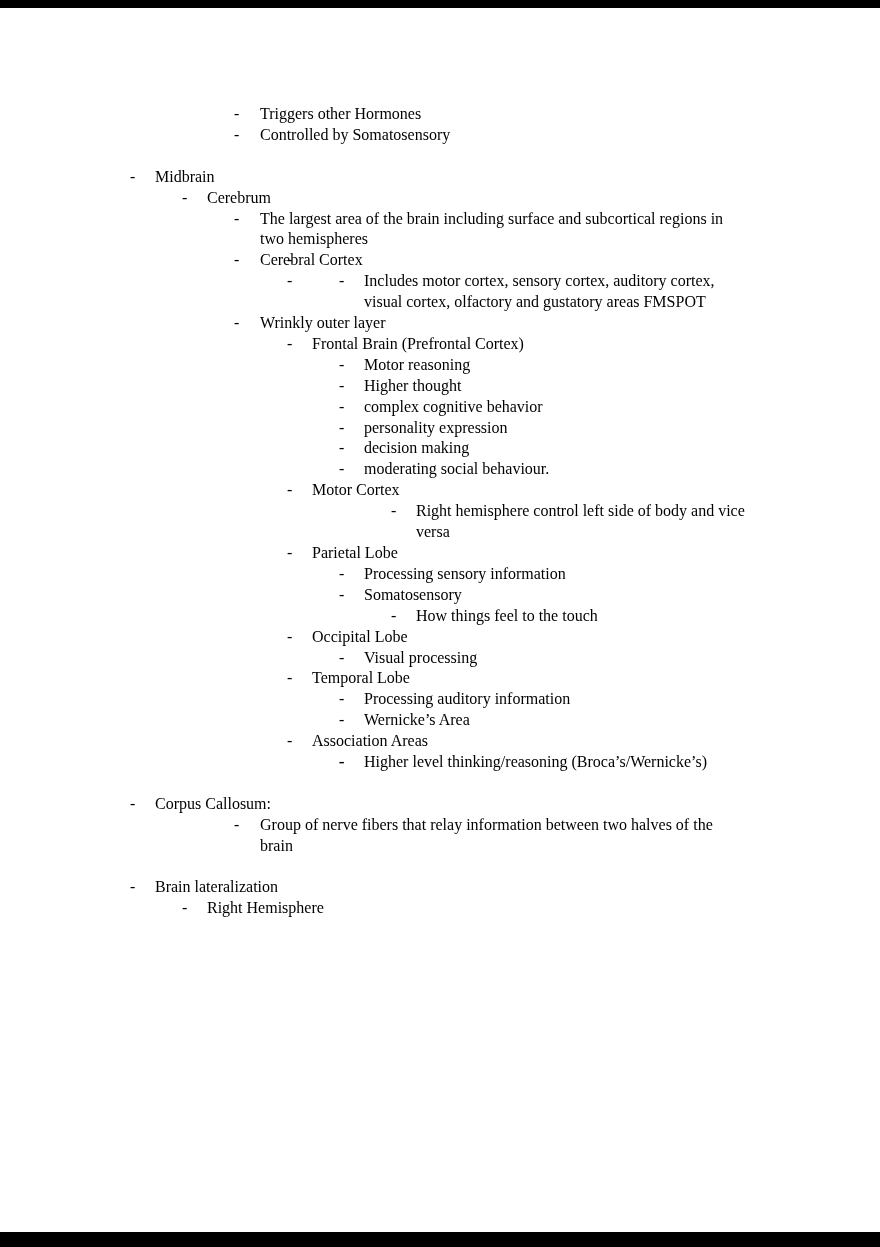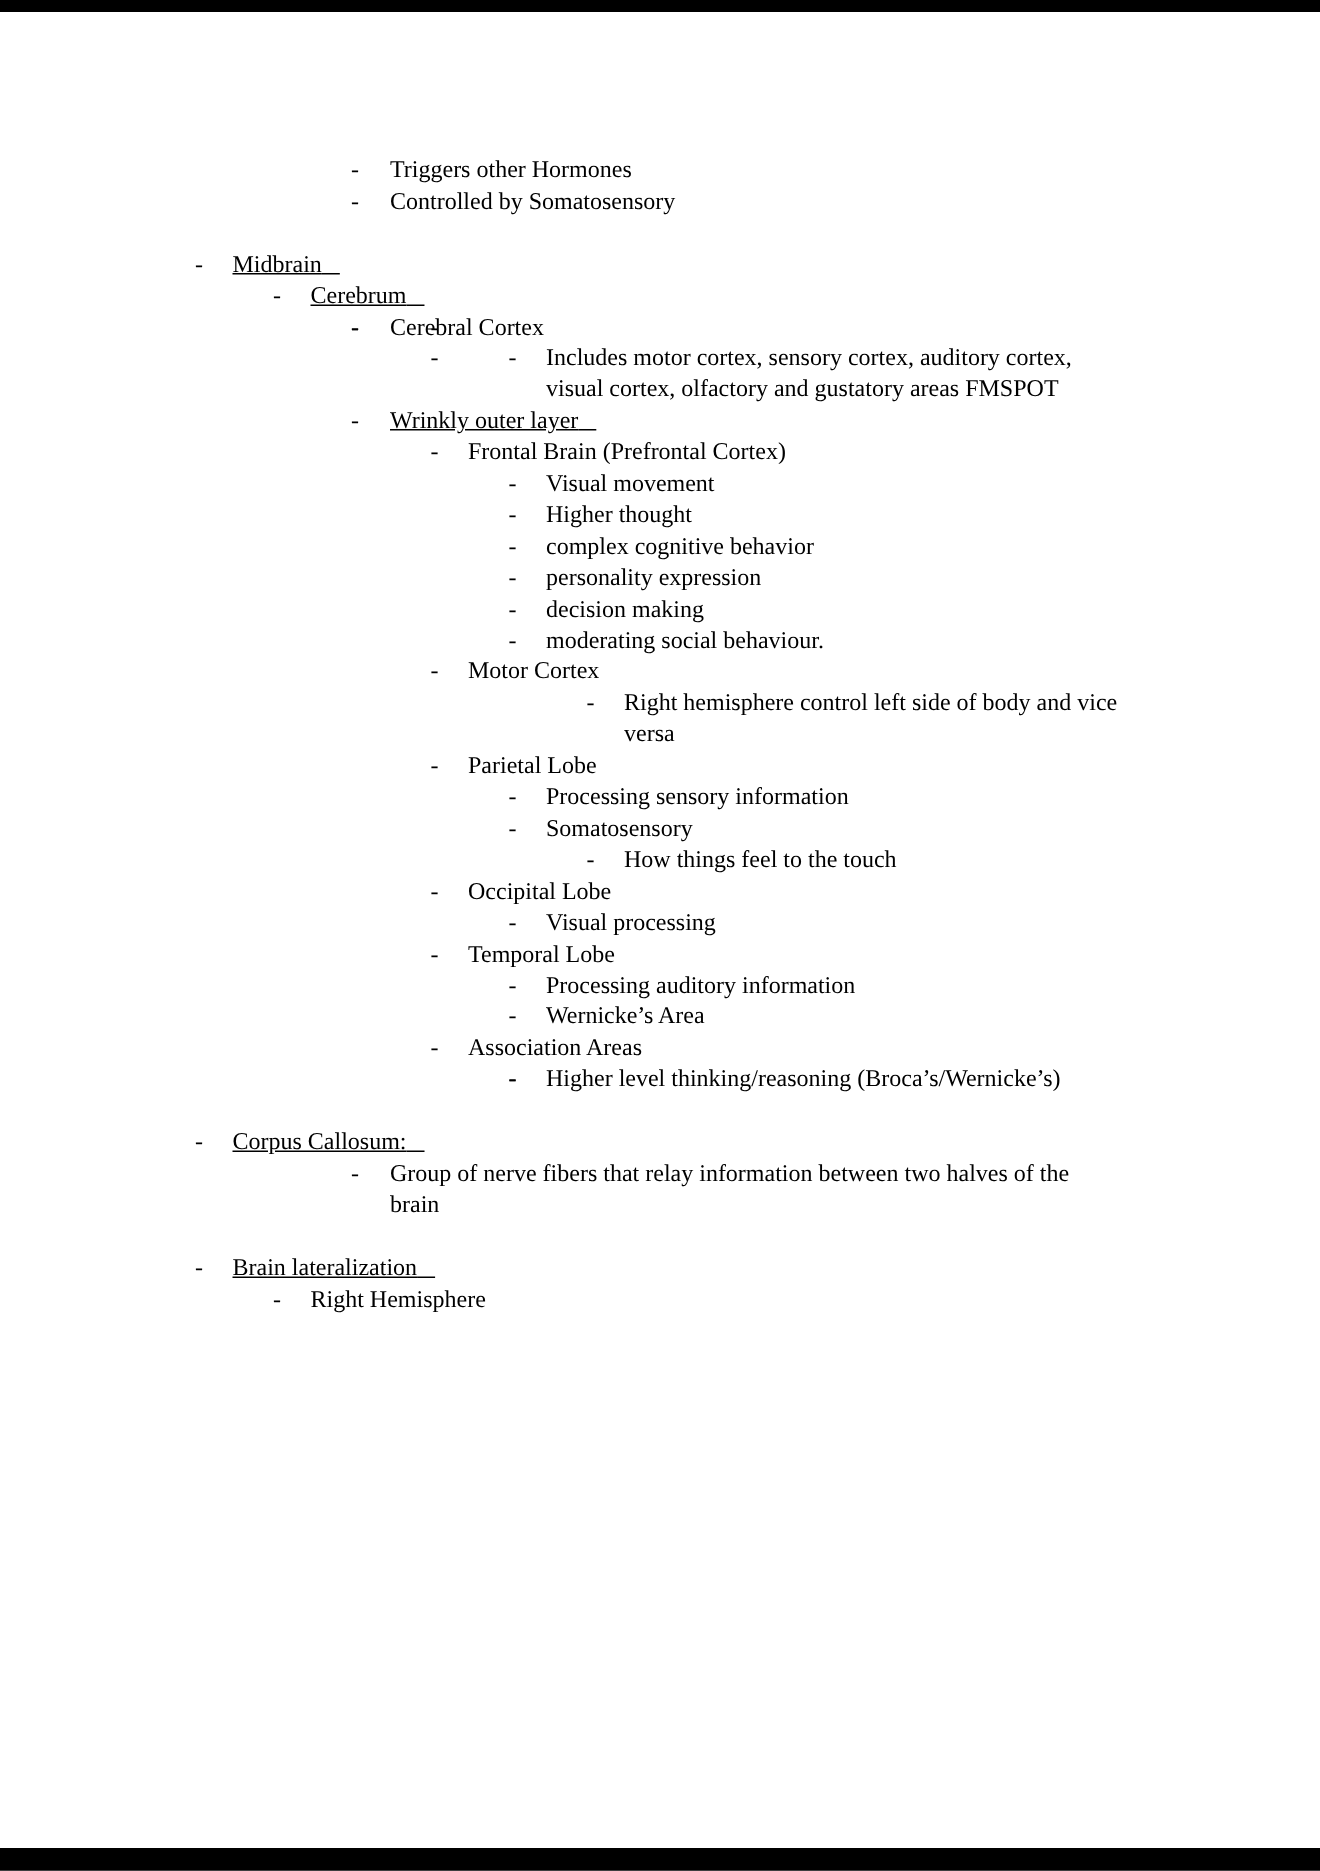--- a/index.html
+++ b/index.html
@@ -41,44 +41,45 @@
     white-space: pre-wrap;
   }
   .line.blank { height: 20.9px; }
   .dash { position: absolute; top: 0; }
   .lv1 { padding-left: 155px; } .lv1 > .dash { left: 130px; }
   .lv2 { padding-left: 207px; } .lv2 > .dash { left: 182px; }
   .lv3 { padding-left: 260px; } .lv3 > .dash { left: 234px; }
   .lv4 { padding-left: 312px; } .lv4 > .dash { left: 287px; }
   .lv5 { padding-left: 364px; } .lv5 > .dash { left: 339px; }
   .lv6 { padding-left: 416px; } .lv6 > .dash { left: 391px; }
-  .u { text-decoration: underline; }
+  .u { }
   .u::after { content: "\00a0\00a0\00a0"; }
 </style>
 </head>
 <body>
 
 <div class="letterbox-top"></div>
 
 <div class="page">
   <div>
       <div class="line lv3"><span class="dash">-</span><span class="txt">Triggers other Hormones</span></div>
       <div class="line lv3"><span class="dash">-</span><span class="txt">Controlled by Somatosensory</span></div>
       <div class="line blank"></div>
       <div class="line lv1"><span class="dash">-</span><span class="txt u">Midbrain</span></div>
       <div class="line lv2"><span class="dash">-</span><span class="txt u">Cerebrum</span></div>
-      <div class="line lv3"><span class="dash">-</span></div>
+      <div class="line lv3"><span class="dash">-</span><span class="txt">The largest area of the brain including surface and subcortical regions in
+two hemispheres</span></div>
       <div class="line lv4"><span class="dash">-</span></div>
       <div class="line lv3"><span class="dash">-</span><span class="txt">Cerebral Cortex</span></div>
       <div class="line lv4"><span class="dash">-</span></div>
       <div class="line lv5"><span class="dash">-</span><span class="txt">Includes motor cortex, sensory cortex, auditory cortex,
 visual cortex, olfactory and gustatory areas FMSPOT</span></div>
       <div class="line lv3"><span class="dash">-</span><span class="txt u">Wrinkly outer layer</span></div>
       <div class="line lv4"><span class="dash">-</span><span class="txt">Frontal Brain (Prefrontal Cortex)</span></div>
-      <div class="line lv5"><span class="dash">-</span><span class="txt">Visual movement</span></div>
+      <div class="line lv5"><span class="dash">-</span><span class="txt">Motor reasoning</span></div>
       <div class="line lv5"><span class="dash">-</span><span class="txt">Higher thought</span></div>
       <div class="line lv5"><span class="dash">-</span><span class="txt">complex cognitive behavior</span></div>
       <div class="line lv5"><span class="dash">-</span><span class="txt">personality expression</span></div>
       <div class="line lv5"><span class="dash">-</span><span class="txt">decision making</span></div>
       <div class="line lv5"><span class="dash">-</span><span class="txt">moderating social behaviour.</span></div>
       <div class="line lv4"><span class="dash">-</span><span class="txt">Motor Cortex</span></div>
       <div class="line lv6"><span class="dash">-</span><span class="txt">Right hemisphere control left side of body and vice
 versa</span></div>
       <div class="line lv4"><span class="dash">-</span><span class="txt">Parietal Lobe</span></div>
       <div class="line lv5"><span class="dash">-</span><span class="txt">Processing sensory information</span></div>

